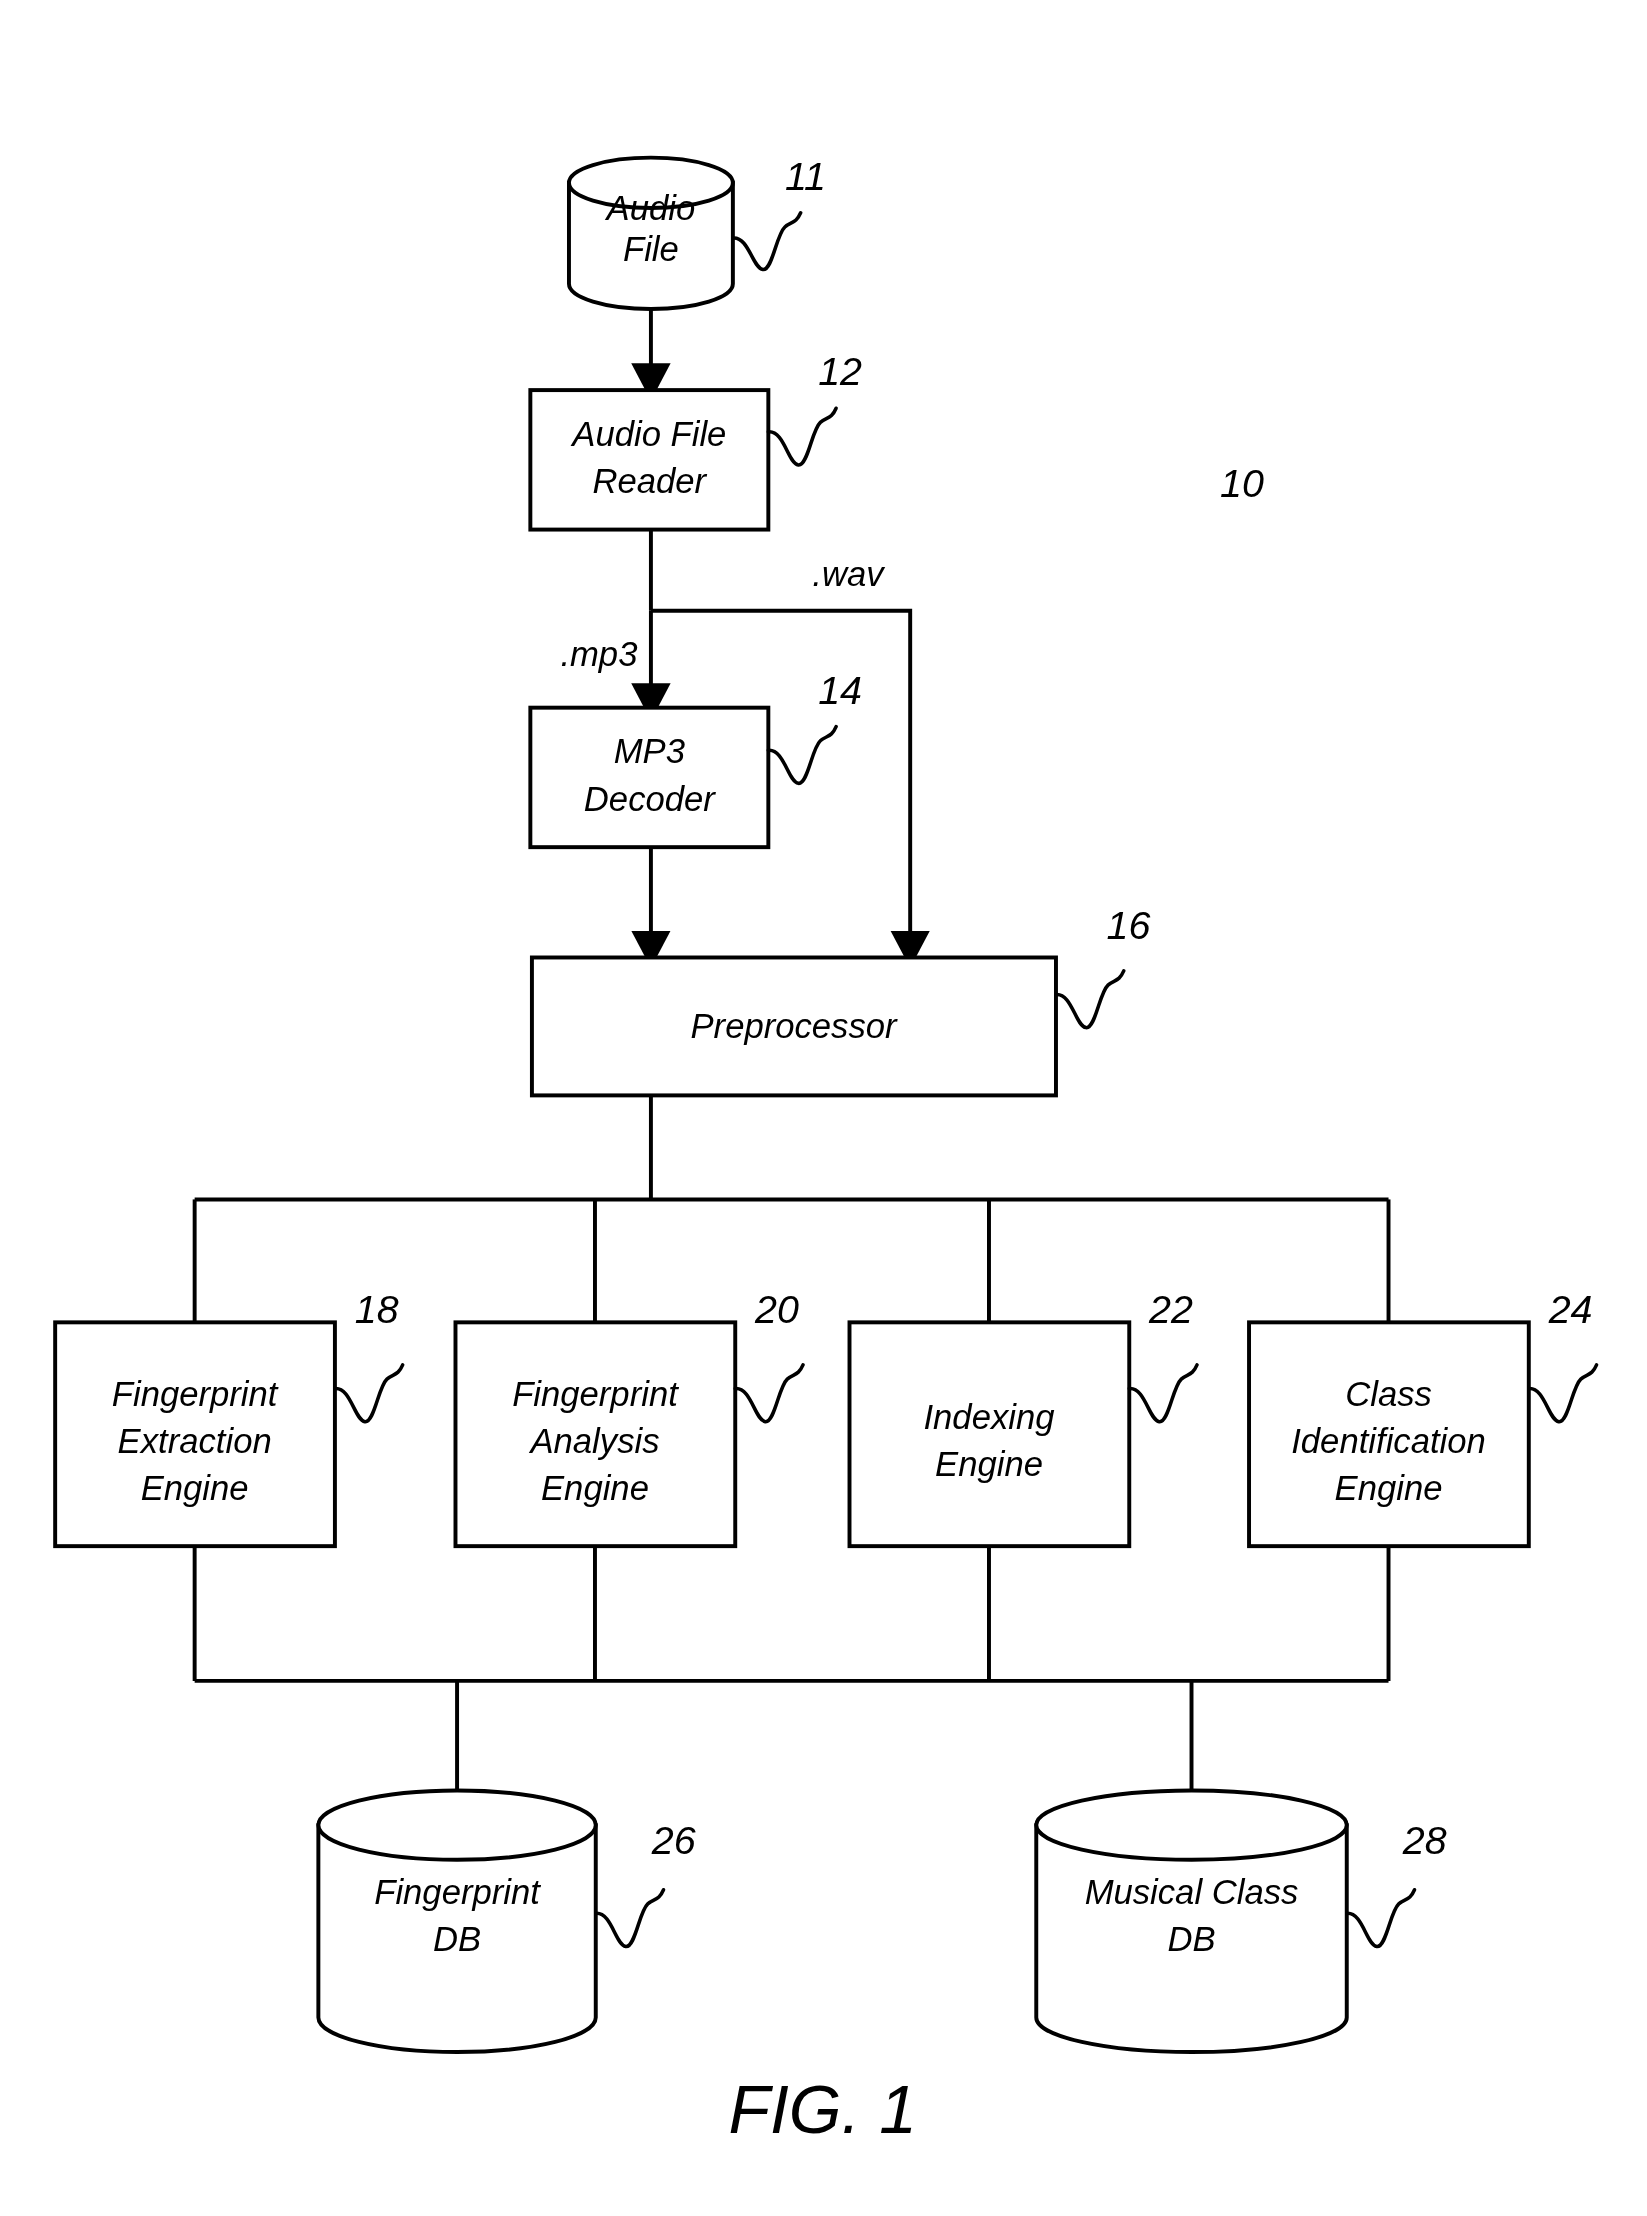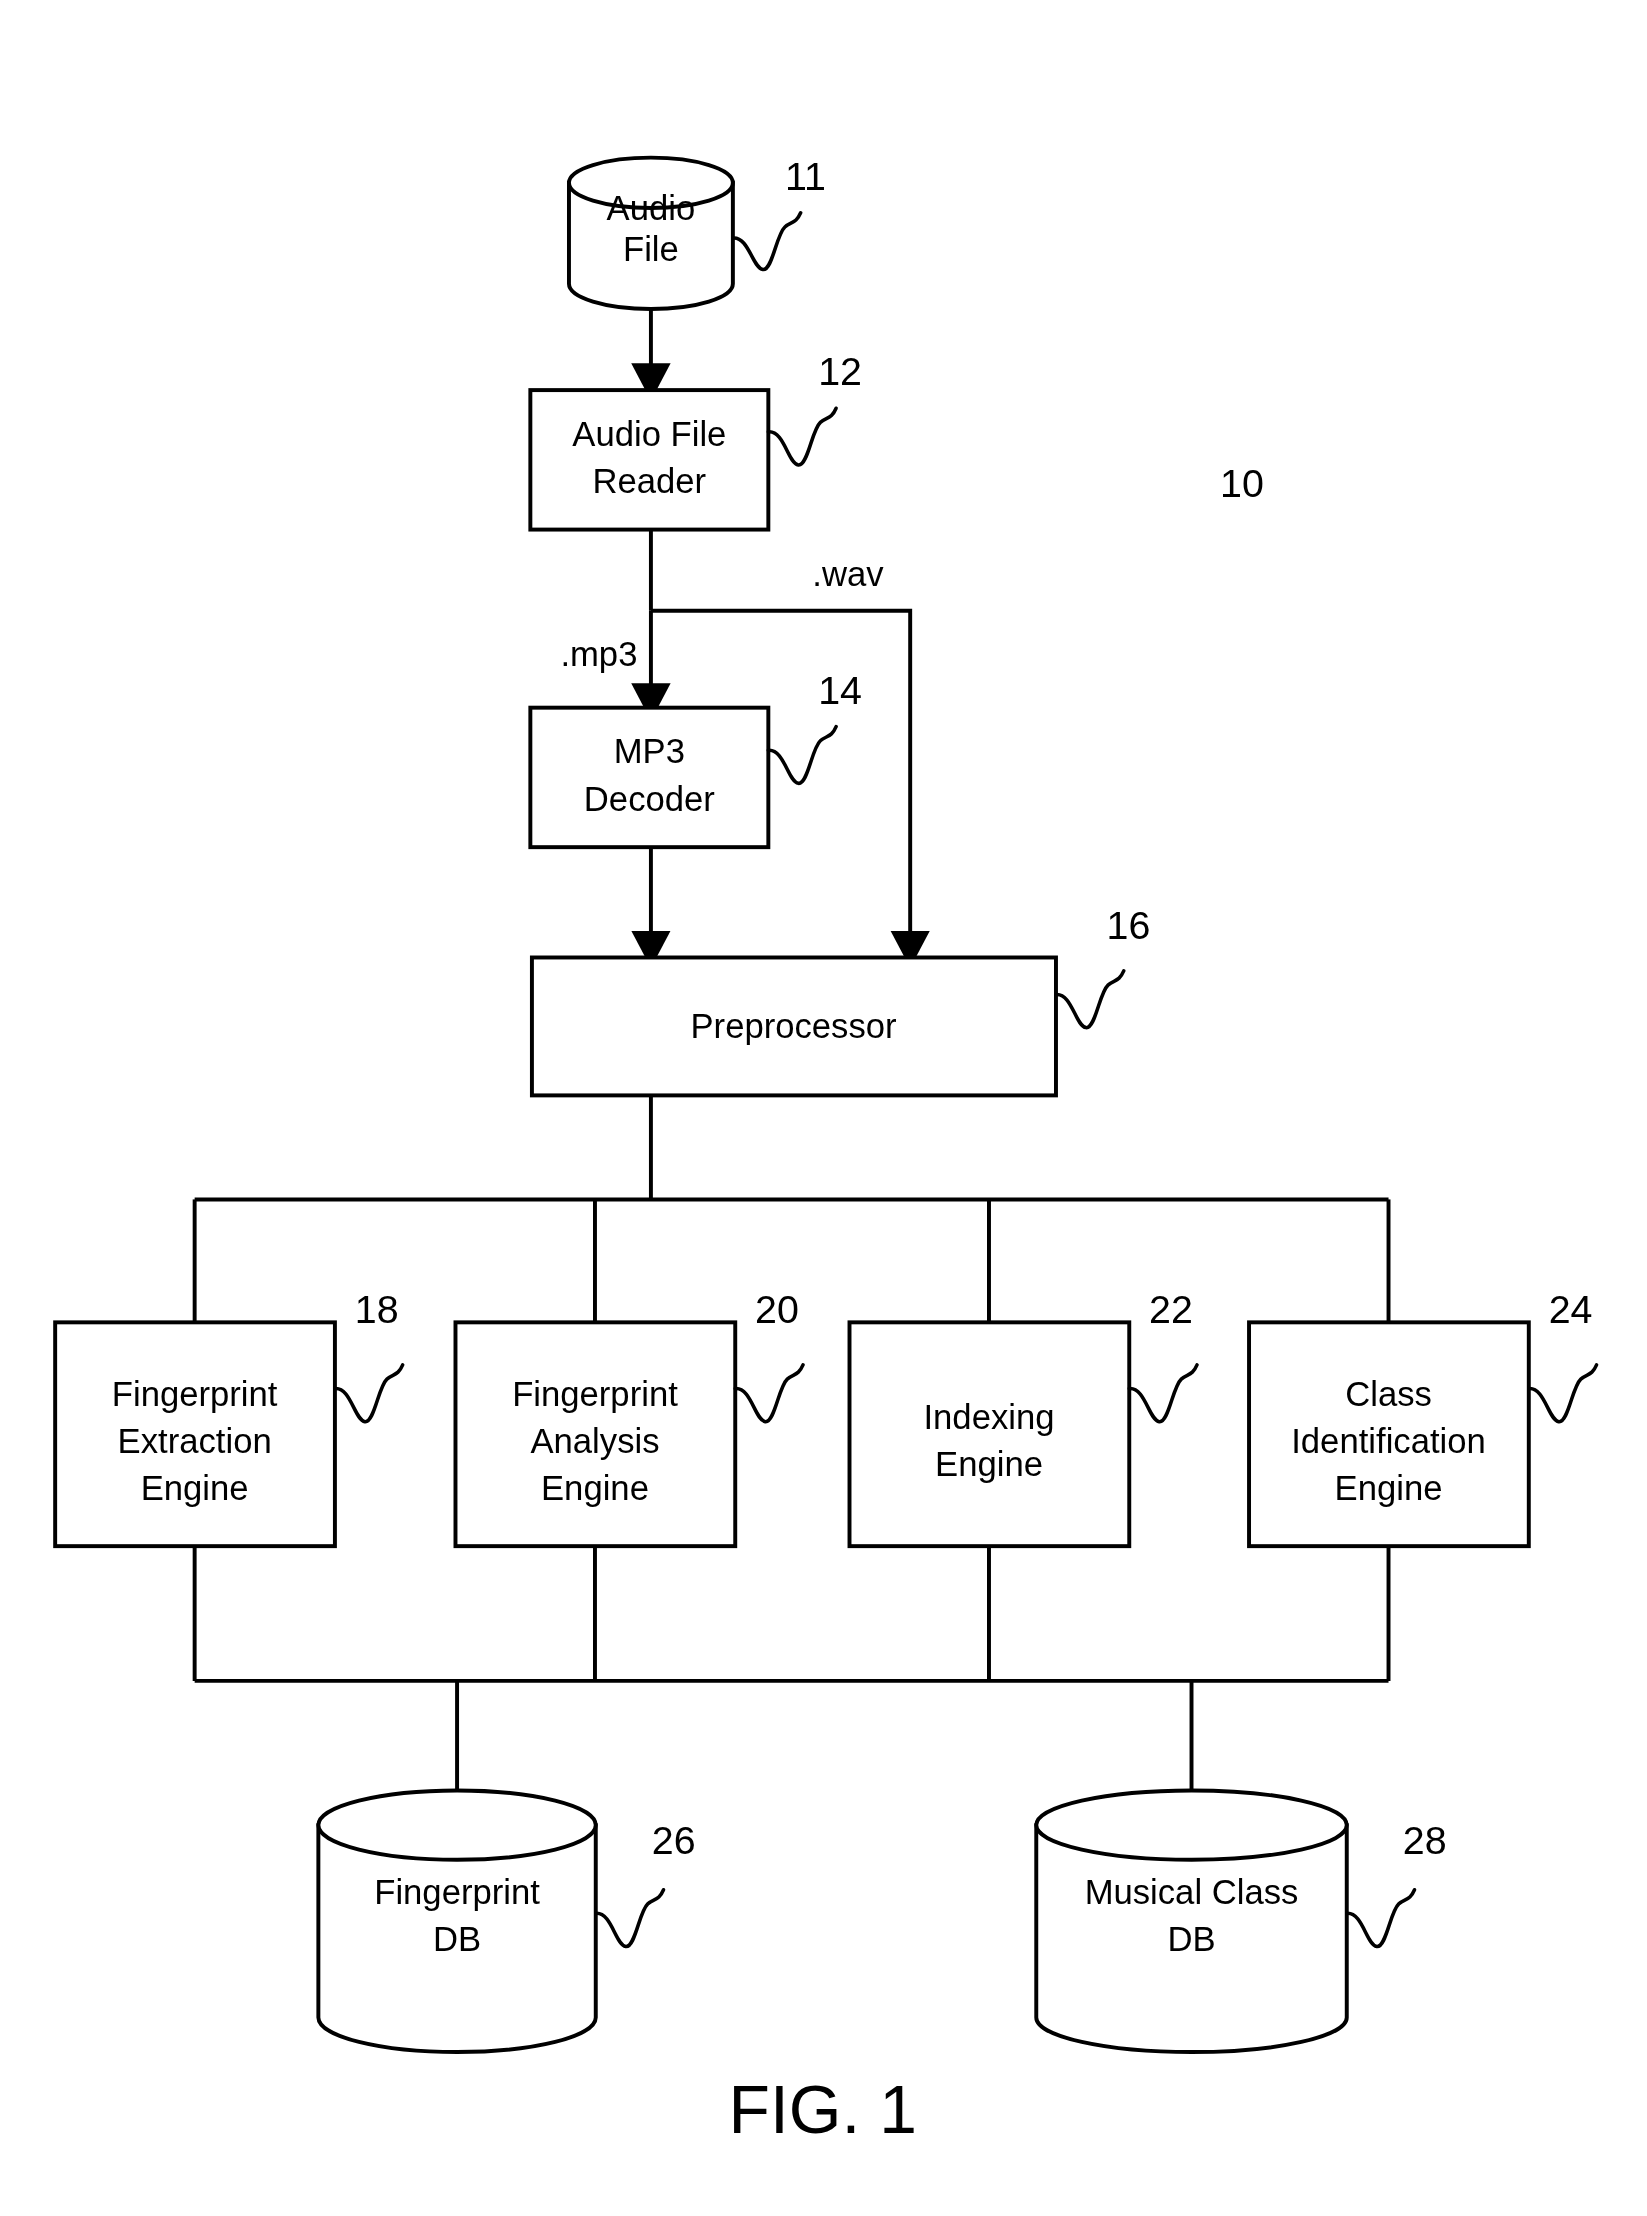--- a/index.html
+++ b/index.html
@@ -12,20 +12,21 @@
     width: 1647px;
     height: 2216px;
     font-family: "Liberation Sans", sans-serif;
     color: #000000;
     overflow: hidden;
   }
   #figure-root {
     position: relative;
     width: 1647px;
     height: 2216px;
+    font-style: italic;
   }
   svg#diagram {
     display: block;
     width: 1647px;
     height: 2216px;
   }
   .shape-stroke {
     fill: #ffffff;
     stroke: #000000;
     stroke-width: 5;

